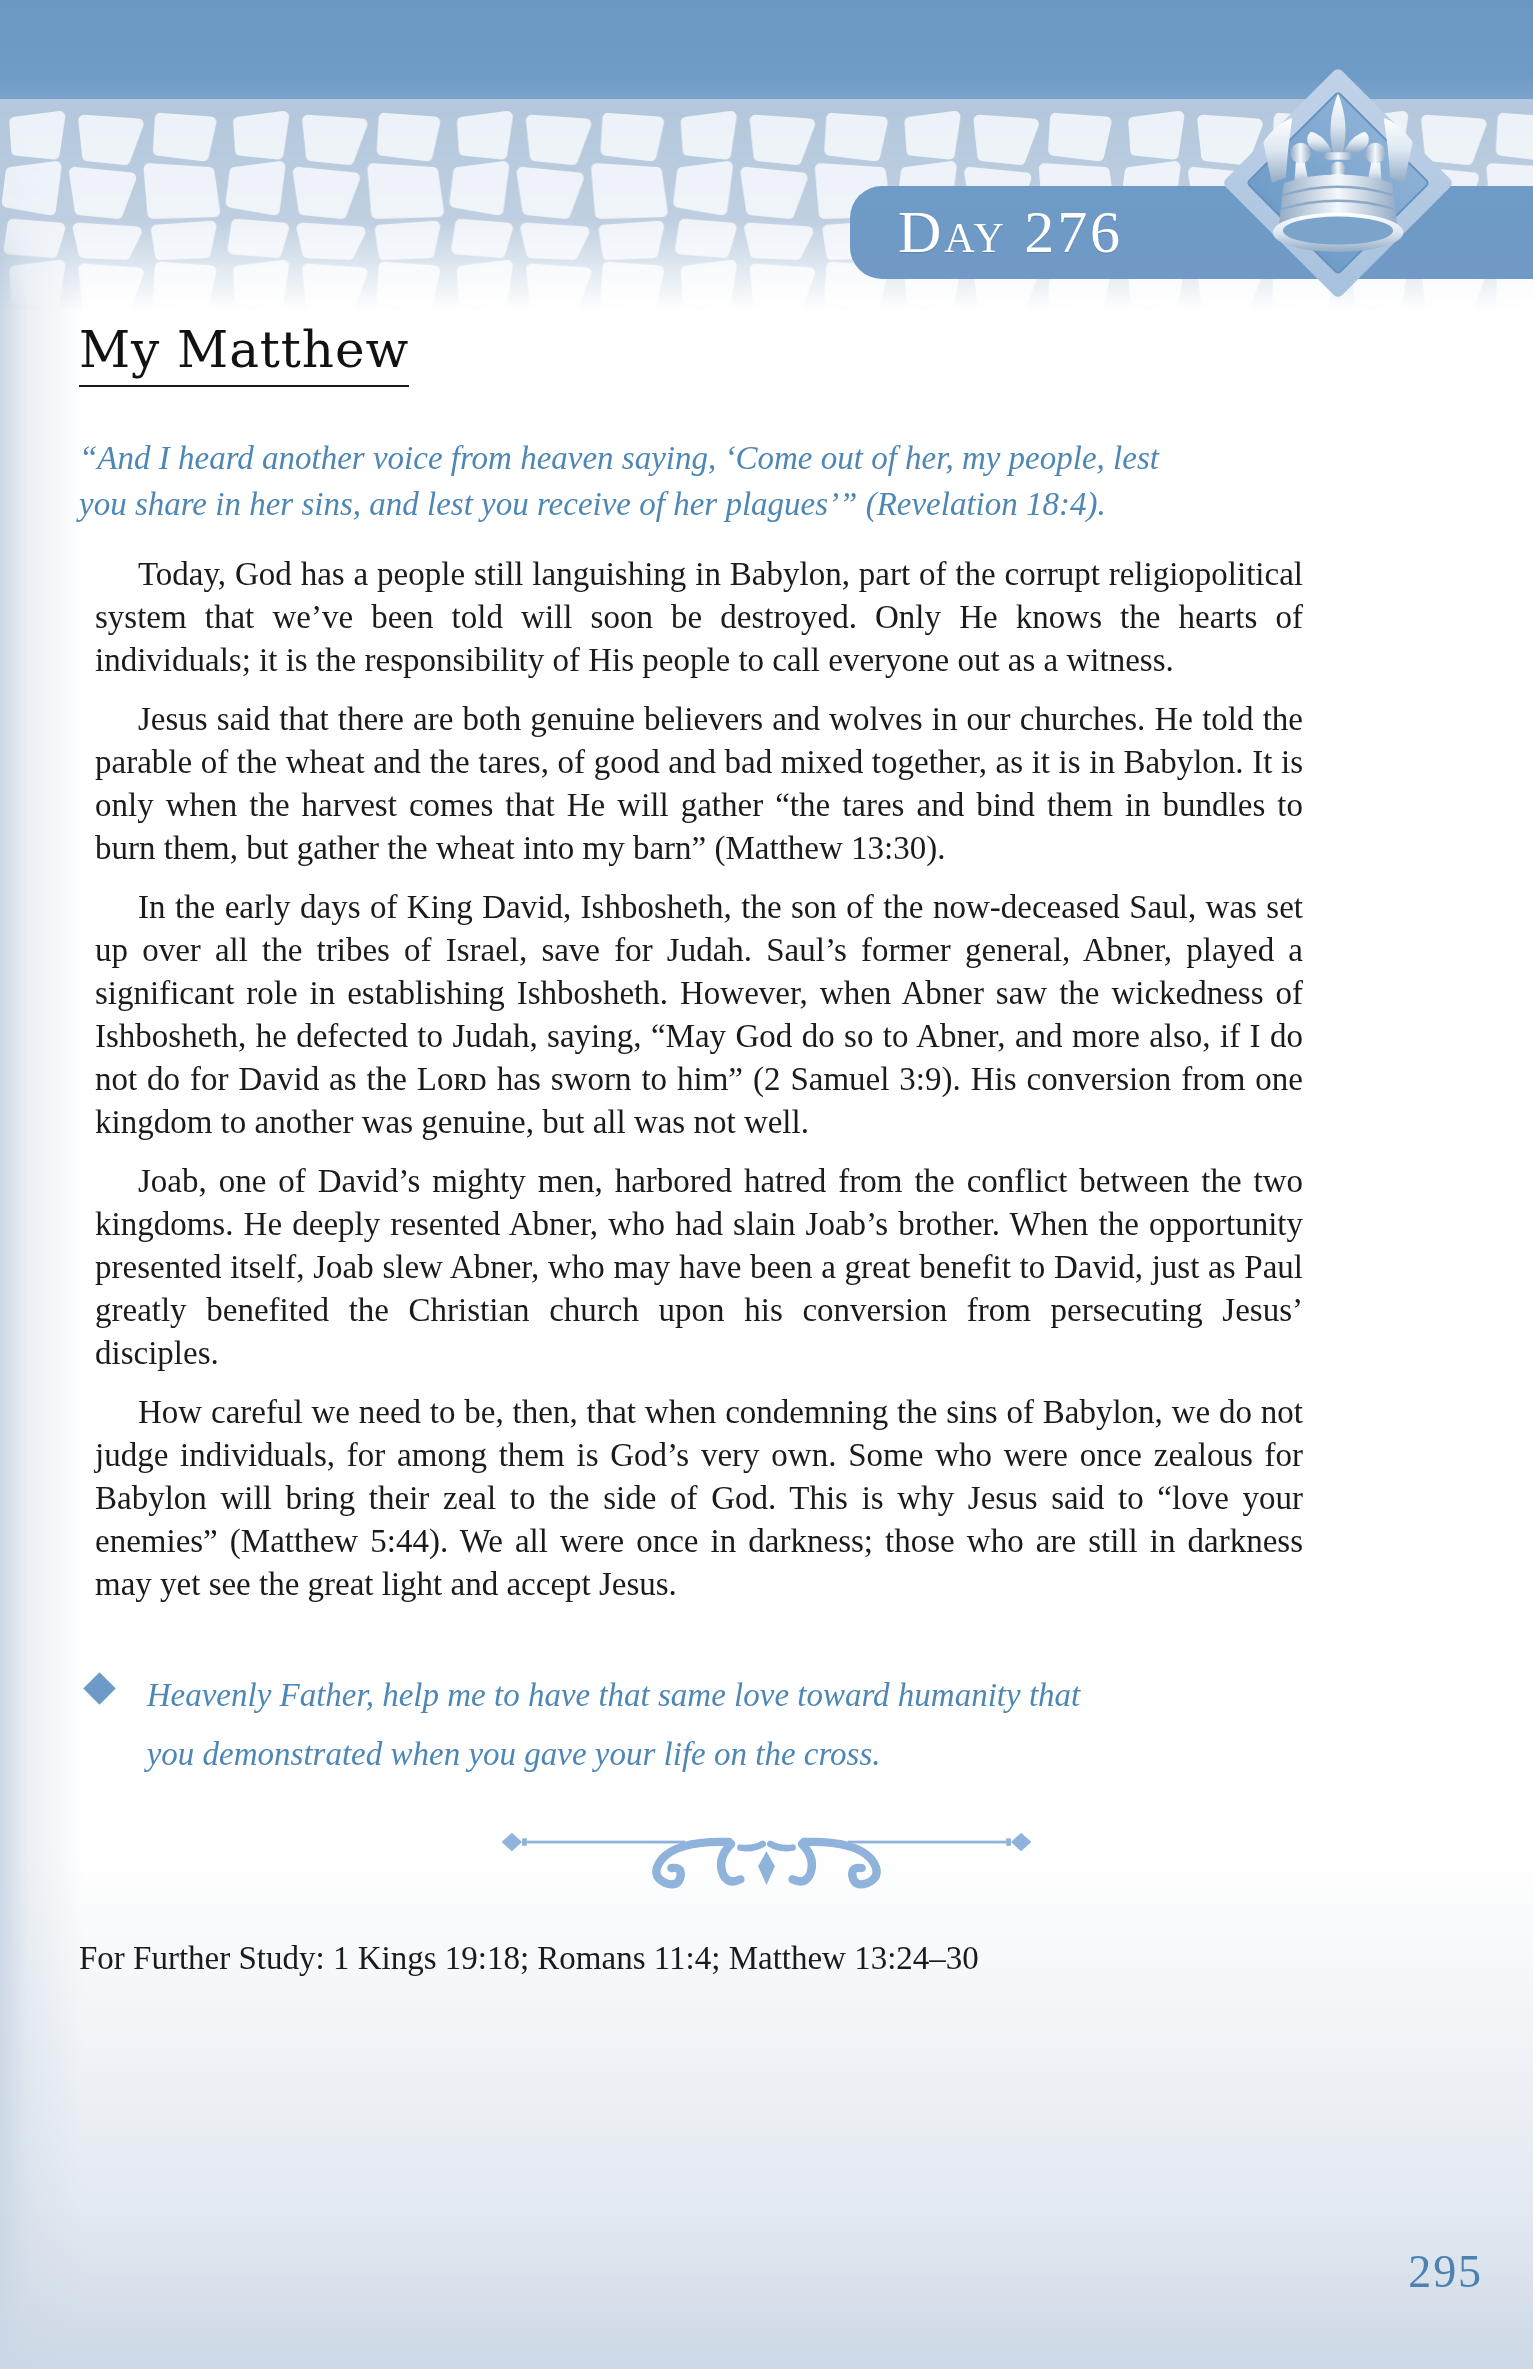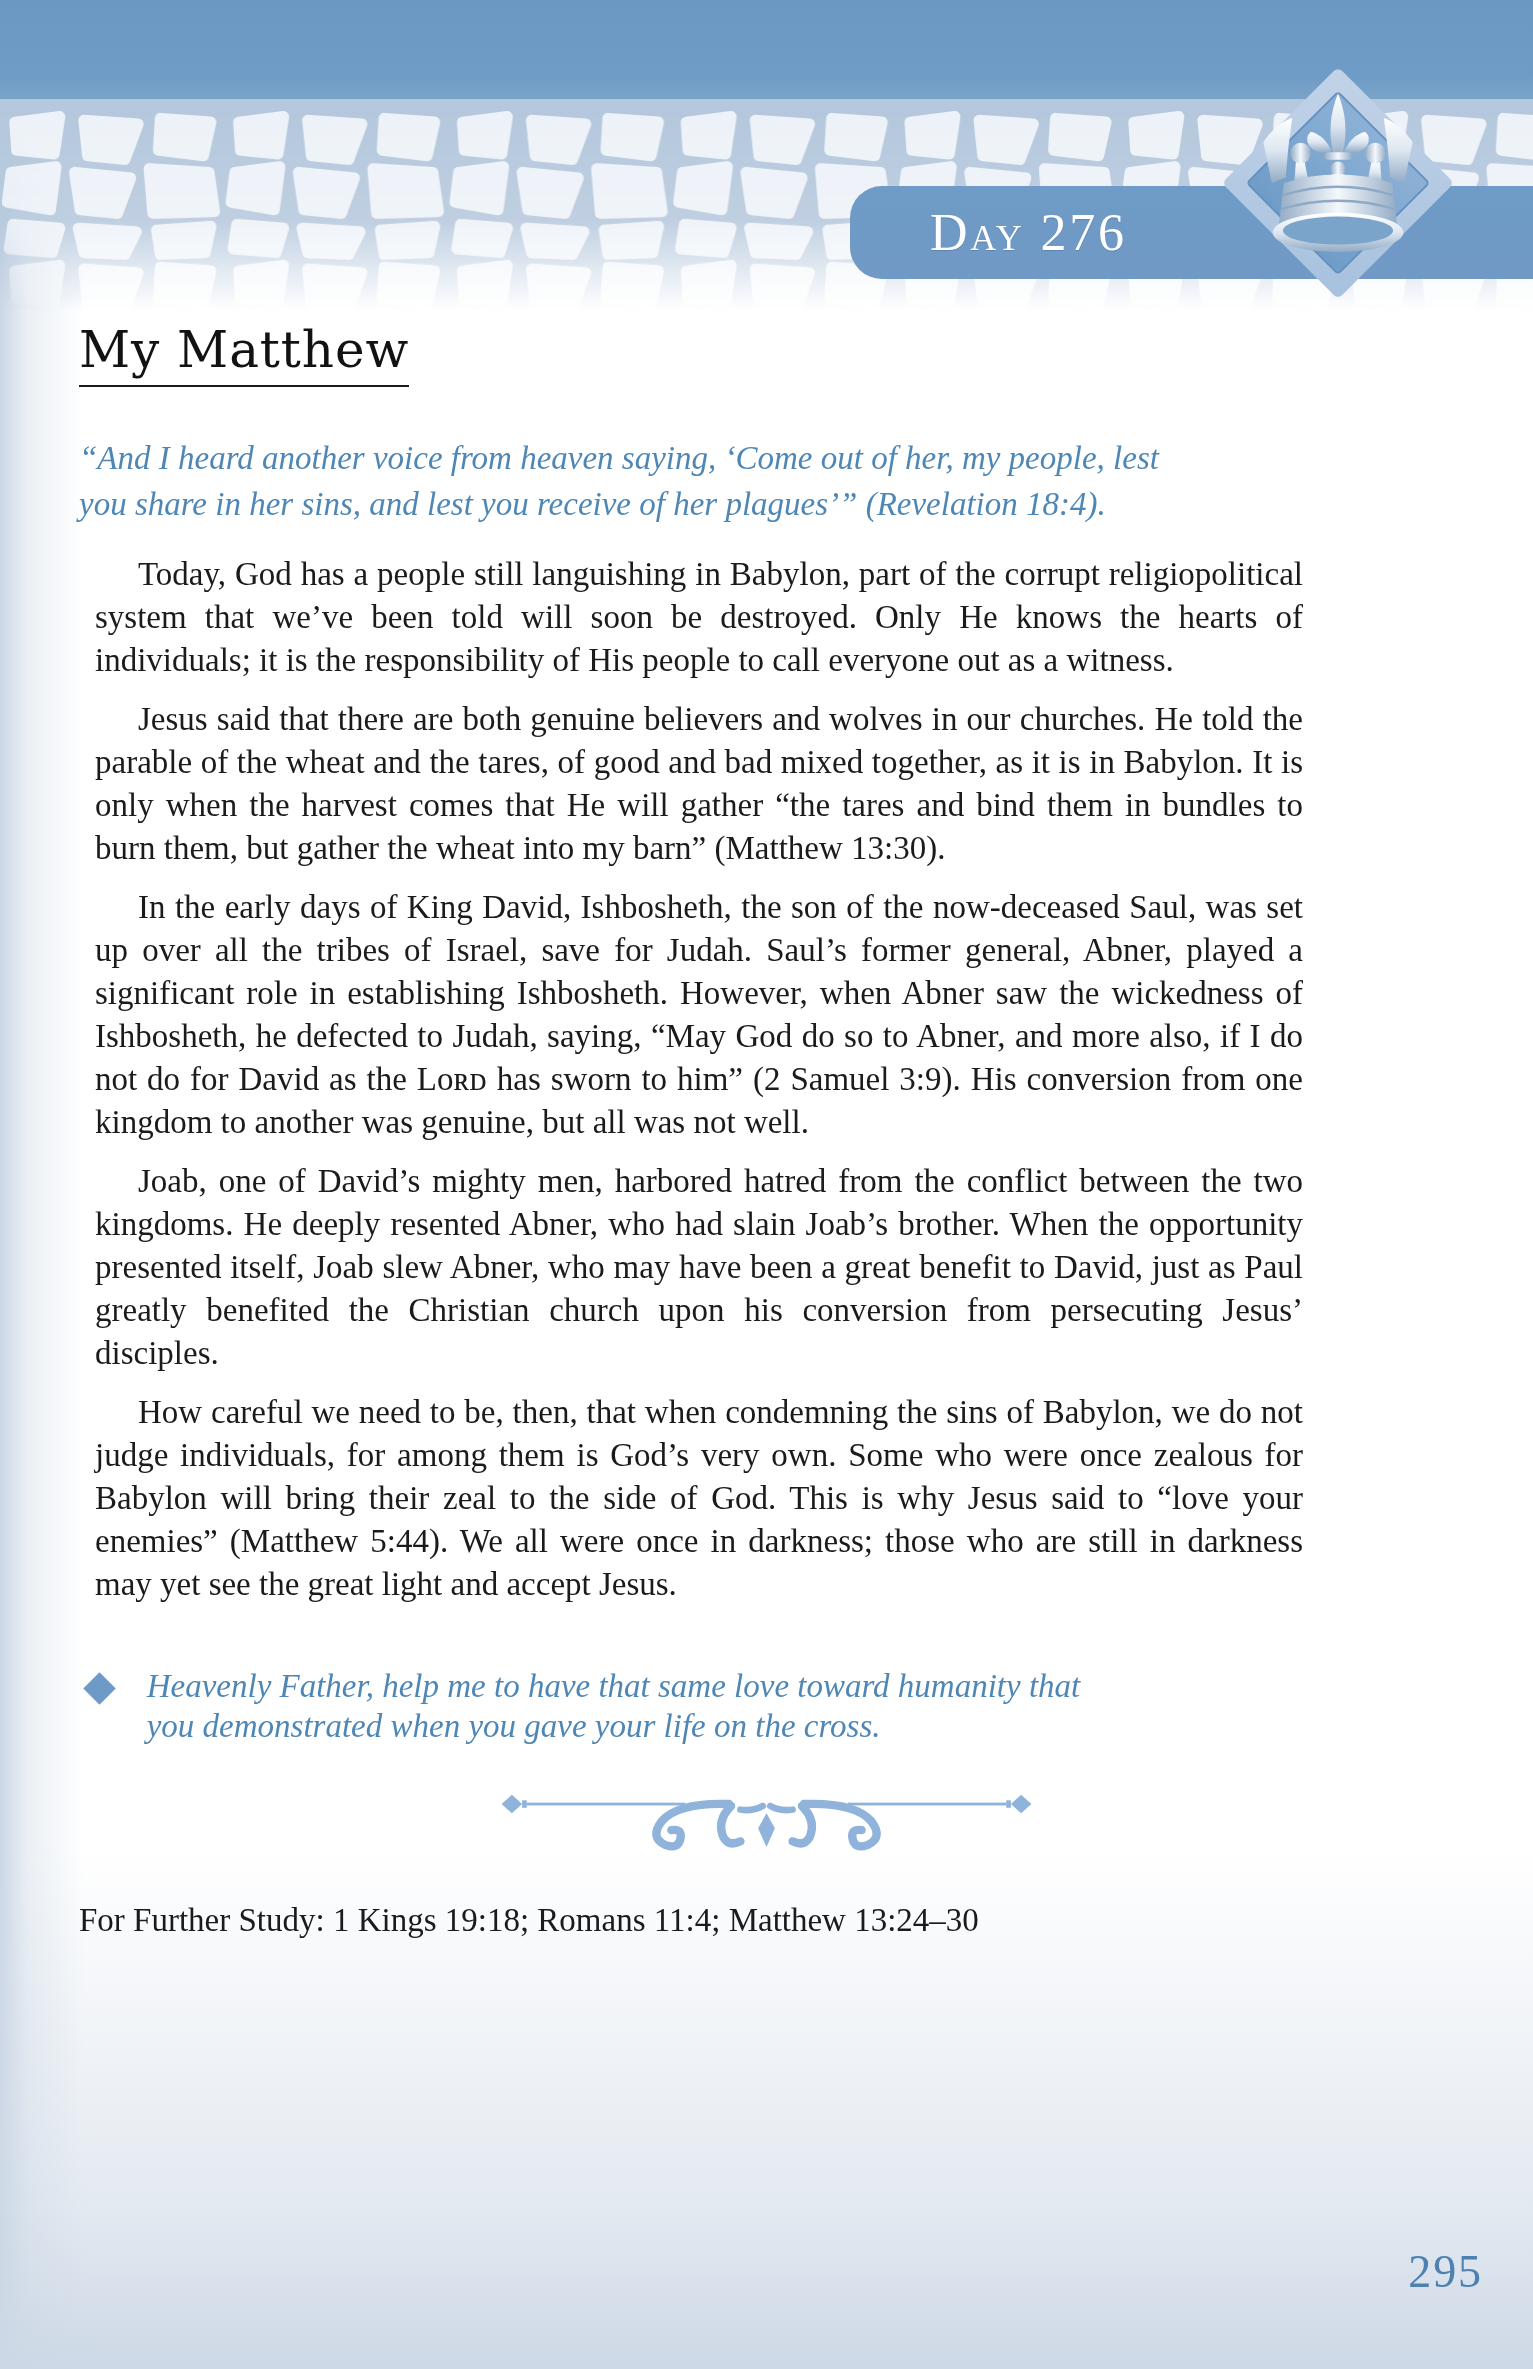--- a/index.html
+++ b/index.html
@@ -21,23 +21,23 @@
   .band-strip{position:absolute;left:0;top:99px;width:100%;height:12px;background:#b5c8dd;}
   .mosaic{position:absolute;left:0;top:111px;width:1534px;height:200px;display:block;}
   .day-bar{
     position:absolute;left:850px;right:0;top:186px;height:93px;
     background:linear-gradient(180deg,#6e9bc7 0%,#7199c5 100%);
     border-radius:32px 0 0 32px;
     display:flex;align-items:center;
   }
   .day-bar .label{
     font-variant:small-caps;
-    font-size:52px;line-height:93px;
+    font-size:60px;line-height:93px;
     color:#ffffff;letter-spacing:2.8px;
-    padding-left:80px;
+    padding-left:48px;
     text-shadow:0 0.9px 0.9px rgba(40,70,110,.25);
   }
   .diamond-badge{position:absolute;left:1198px;top:43px;width:280px;height:280px;}
   
   .content{position:absolute;left:79px;top:0;width:1240px;}
   h1.title{
     display:inline-block;
     margin:323px 0 0 0;
     font-family:"DejaVu Serif","Liberation Serif",serif;
     font-weight:normal;
@@ -68,21 +68,21 @@
   .prayer .bullet{
     flex:0 0 auto;
     width:23px;height:23px;
     margin:11.2px 13px 0 9.3px;
     background:#6d9ac7;
     transform:rotate(45deg);
   }
   .prayer .text{
     margin-left:22.4px;
     font-style:italic;
-    font-size:33px;line-height:40px;
+    font-size:33px;line-height:59px;
     color:#4e87b6;
   }
   .divider-wrap{margin-top:43px;display:flex;justify-content:center;}
   .divider-wrap svg{width:541px;height:73px;transform:translateX(67px);}
   .further{
     margin:37px 0 0 0;
     font-size:33px;line-height:43px;color:#1b1b1b;
   }
   .page-number{
     position:absolute;right:51px;top:2245px;

